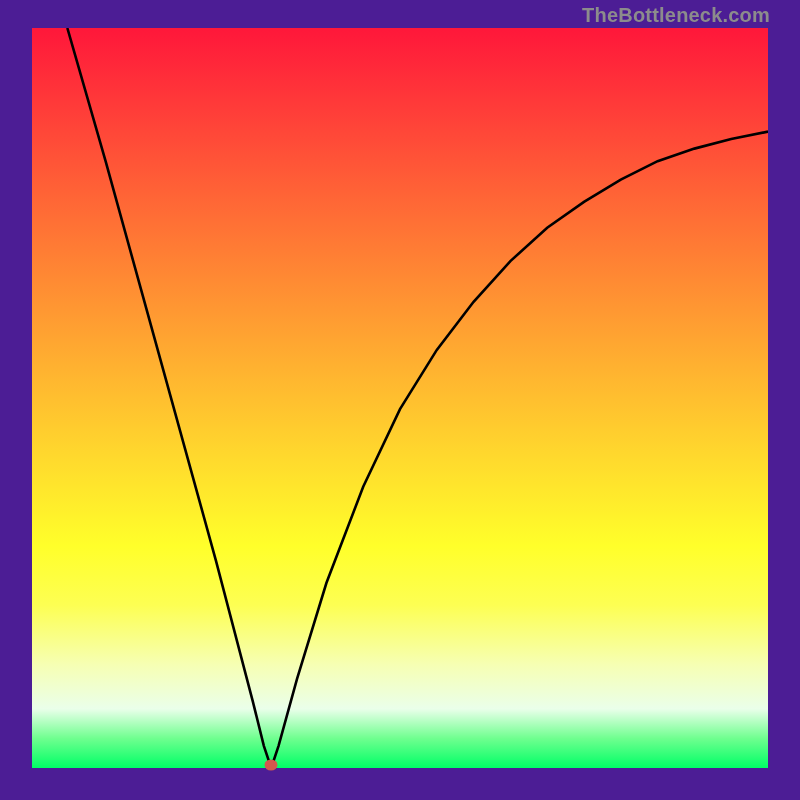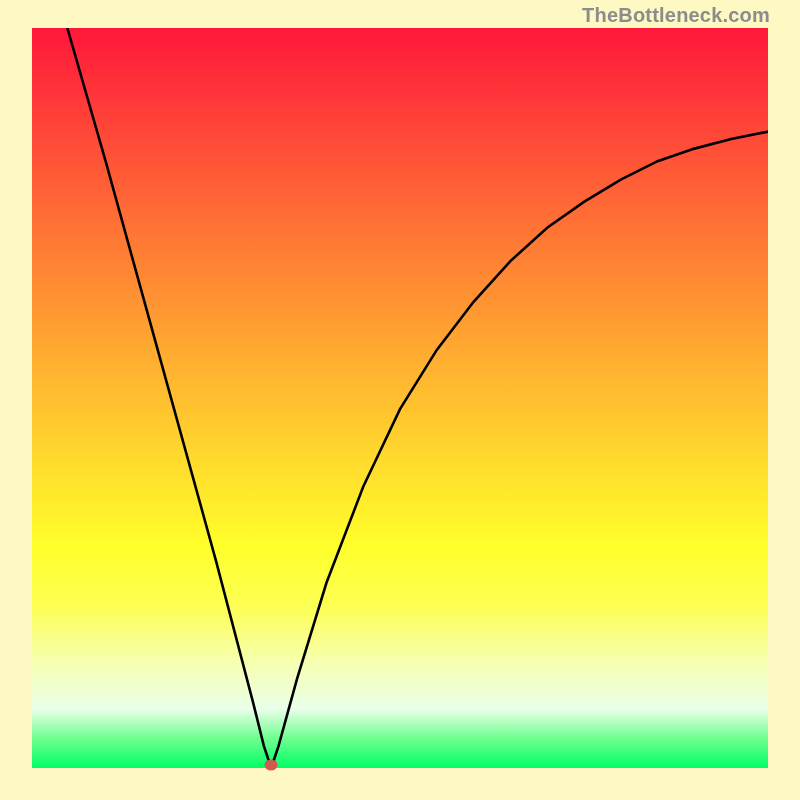--- a/index.html
+++ b/index.html
@@ -9,21 +9,21 @@
     height: 800px;
     background: #000000;
     overflow: hidden;
   }
   .frame {
     position: absolute;
     top: 0;
     left: 0;
     width: 800px;
     height: 800px;
-    background: #fef9c3;
+    background: #4c1d95;
   }
   .plot-area {
     position: absolute;
     left: 32px;
     top: 28px;
     width: 736px;
     height: 740px;
     background: linear-gradient(to bottom,
       #ff173a 0%,
       #ff3939 10%,

